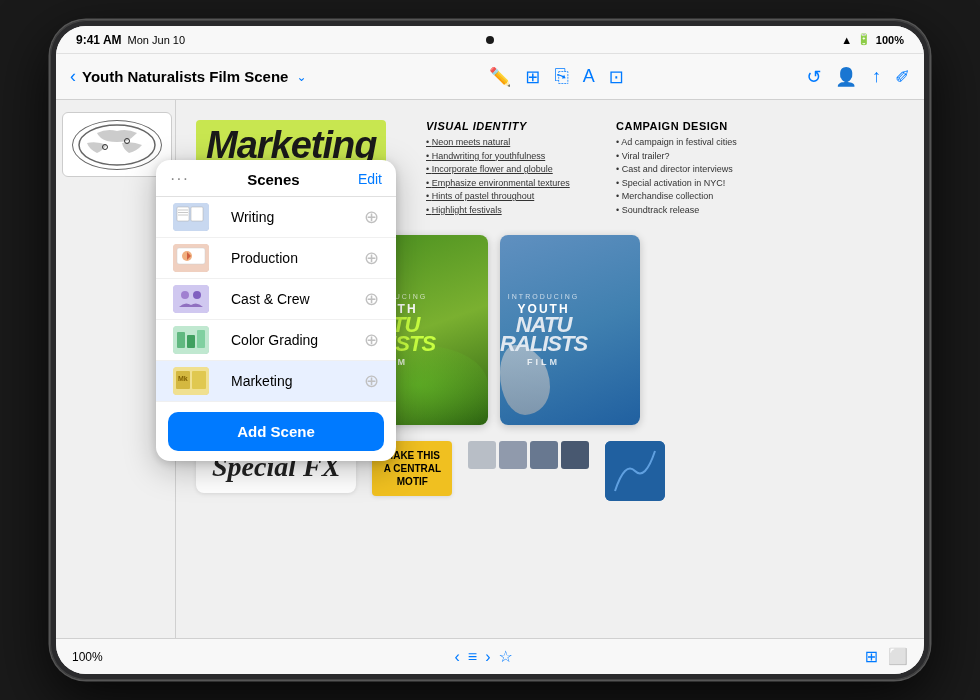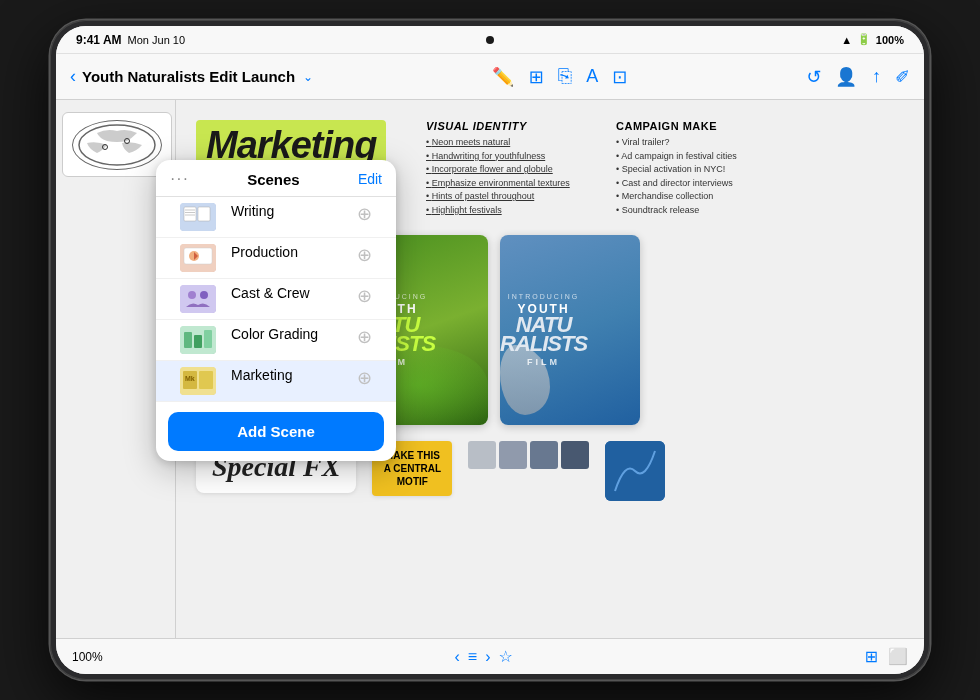--- a/index.html
+++ b/index.html
@@ -225,23 +225,24 @@
       align-items: center;
       justify-content: space-between;
       padding: 10px 14px 8px;
       border-bottom: 0.5px solid #e0e0e0;
     }
     .scenes-dots { color: #888; font-size: 16px; letter-spacing: 1px; }
     .scenes-title { font-size: 15px; font-weight: 600; color: #000; }
     .scenes-edit { color: #007AFF; font-size: 14px; font-weight: 400; }
     .scene-item {
       display: flex;
-      padding: 6px 24px;
+      align-items: center;
+      padding: 6px 17px;
       border-bottom: 0.5px solid #f0f0f0;
-      gap: 15px;
+      gap: 22px;
       cursor: pointer;
     }
     .scene-item.active {
       background: #e8f0ff;
     }
     .scene-thumbnail {
       width: 36px;
       height: 28px;
       border-radius: 4px;
       background: #e0e0e0;
@@ -316,21 +317,21 @@
       <div class="icons">
         <span>▲</span>
         <span>🔋</span>
         <span>100%</span>
       </div>
     </div>
 
     <div class="toolbar">
       <div class="toolbar-left">
         <span class="back-btn">‹</span>
-        <span class="toolbar-title">Youth Naturalists Edit Launch</span>
+        <span class="toolbar-title">Youth Naturalists Film Scene</span>
         <span class="toolbar-chevron">⌄</span>
       </div>
       <div class="toolbar-center">
         <span class="toolbar-icon">✏️</span>
         <span class="toolbar-icon">⊞</span>
         <span class="toolbar-icon">⎘</span>
         <span class="toolbar-icon">A</span>
         <span class="toolbar-icon">⊡</span>
       </div>
       <div class="toolbar-right">
@@ -370,25 +371,25 @@
             <div class="visual-identity-block">
               <div class="vi-title">VISUAL IDENTITY</div>
               <div class="vi-item">Neon meets natural</div>
               <div class="vi-item">Handwriting for youthfulness</div>
               <div class="vi-item">Incorporate flower and globule</div>
               <div class="vi-item">Emphasize environmental textures</div>
               <div class="vi-item">Hints of pastel throughout</div>
               <div class="vi-item">Highlight festivals</div>
             </div>
             <div class="campaign-block">
-              <div class="campaign-title">CAMPAIGN MAKE</div>
+              <div class="campaign-title">CAMPAIGN DESIGN</div>
+              <div class="campaign-item">Ad campaign in festival cities</div>
               <div class="campaign-item">Viral trailer?</div>
-              <div class="campaign-item">Ad campaign in festival cities</div>
+              <div class="campaign-item">Cast and director interviews</div>
               <div class="campaign-item">Special activation in NYC!</div>
-              <div class="campaign-item">Cast and director interviews</div>
               <div class="campaign-item">Merchandise collection</div>
               <div class="campaign-item">Soundtrack release</div>
             </div>
           </div>
 
           <div class="poster-cards">
             <div class="poster-card poster-card-1">
               <div style="text-align:center;z-index:2;position:relative;">
                 <div style="font-size:7px;color:rgba(255,255,255,0.7);letter-spacing:2px;text-transform:uppercase;margin-bottom:2px;">INTRODUCING</div>
                 <div style="font-size:12px;font-weight:900;color:#fff;letter-spacing:2px;">YOUTH</div>

